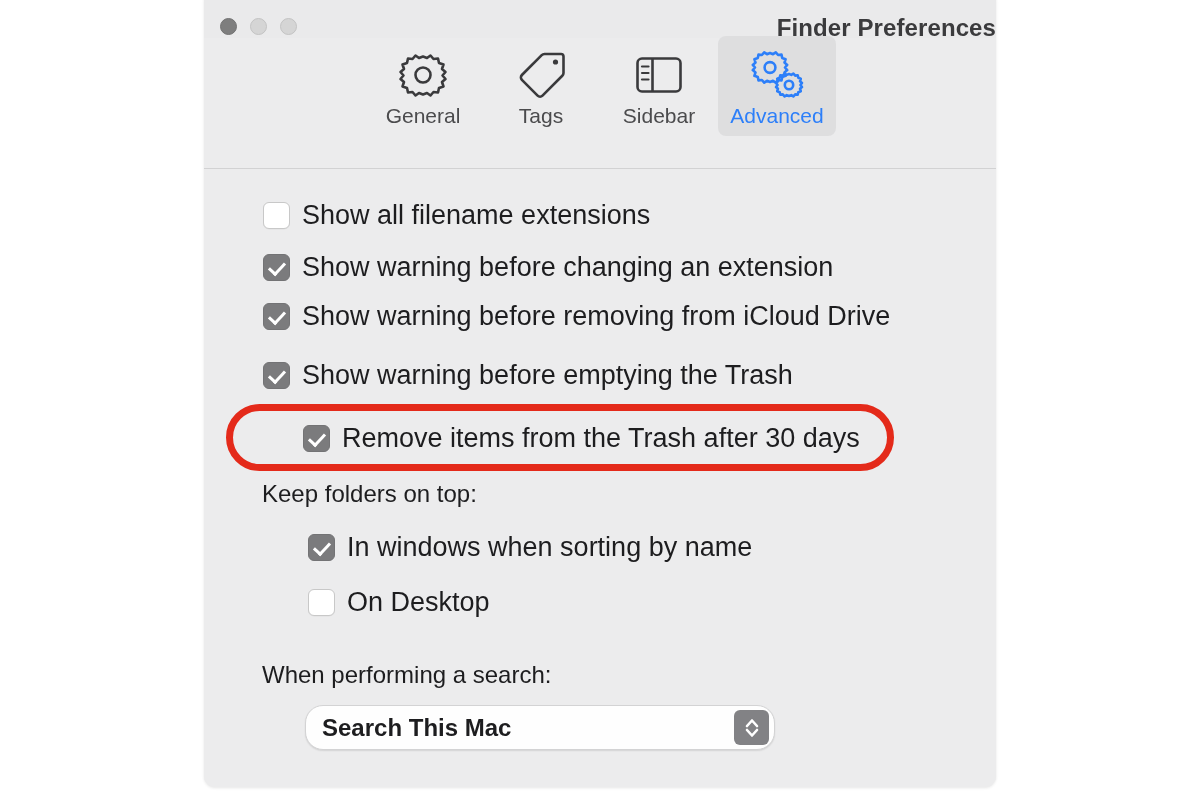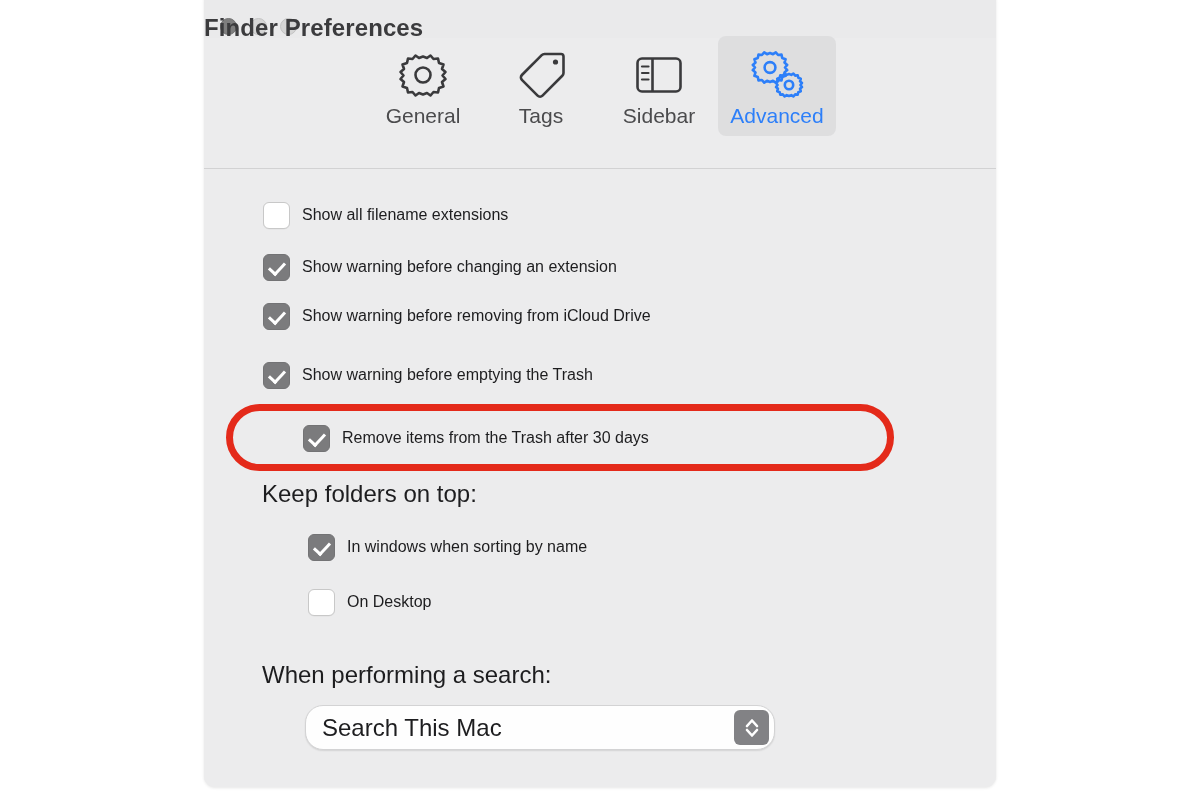--- a/index.html
+++ b/index.html
@@ -49,21 +49,21 @@
     box-sizing: border-box;
   }
   .tl-close   { background: #7e7e7e; border: 1px solid #737373; }
   .tl-min     { background: #d5d5d5; border: 1px solid #c3c3c3; }
   .tl-max     { background: #d5d5d5; border: 1px solid #c3c3c3; }
 
   #window-title {
     position: absolute;
     left: 0; right: 0;
     top: 24px;
-    text-align: left;
+    text-align: right;
     font-size: 24px;
     font-weight: bold;
     color: #3b3b3d;
     letter-spacing: 0.1px;
   }
 
   
   #toolbar {
     position: absolute;
     left: 0; right: 0;
@@ -147,21 +147,21 @@
     position: absolute;
     left: 8px;
     top: 4px;
     width: 7px;
     height: 13px;
     border: solid #ffffff;
     border-width: 0 3px 3px 0;
     transform: rotate(43deg);
   }
   .check-label {
-    font-size: 16px;
+    font-size: 27px;
     color: #1d1d1f;
     margin-left: 12px;
     white-space: nowrap;
   }
   .section-label {
     position: absolute;
     font-size: 24px;
     color: #1d1d1f;
     white-space: nowrap;
   }
@@ -173,20 +173,21 @@
     top: 536px;
     width: 470px;
     height: 45px;
     background: #fefefe;
     border: 1px solid #d3d3d4;
     border-radius: 18px;
     box-shadow: 0 1px 1.5px rgba(0,0,0,0.10);
     display: flex;
     align-items: center;
     box-sizing: border-box;
+    font-weight: bold;
   }
   #search-popup-value {
     font-size: 24px;
     color: #1d1d1f;
     margin-left: 16px;
     white-space: nowrap;
   }
   #search-popup-stepper {
     position: absolute;
     right: 5px;

